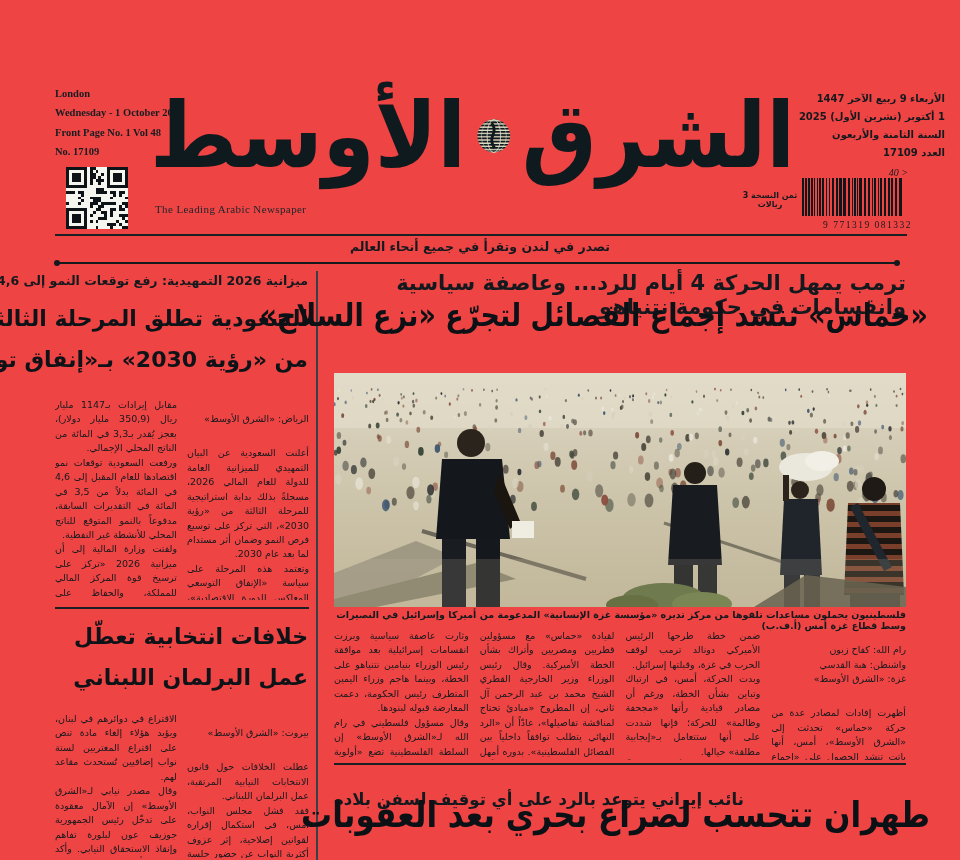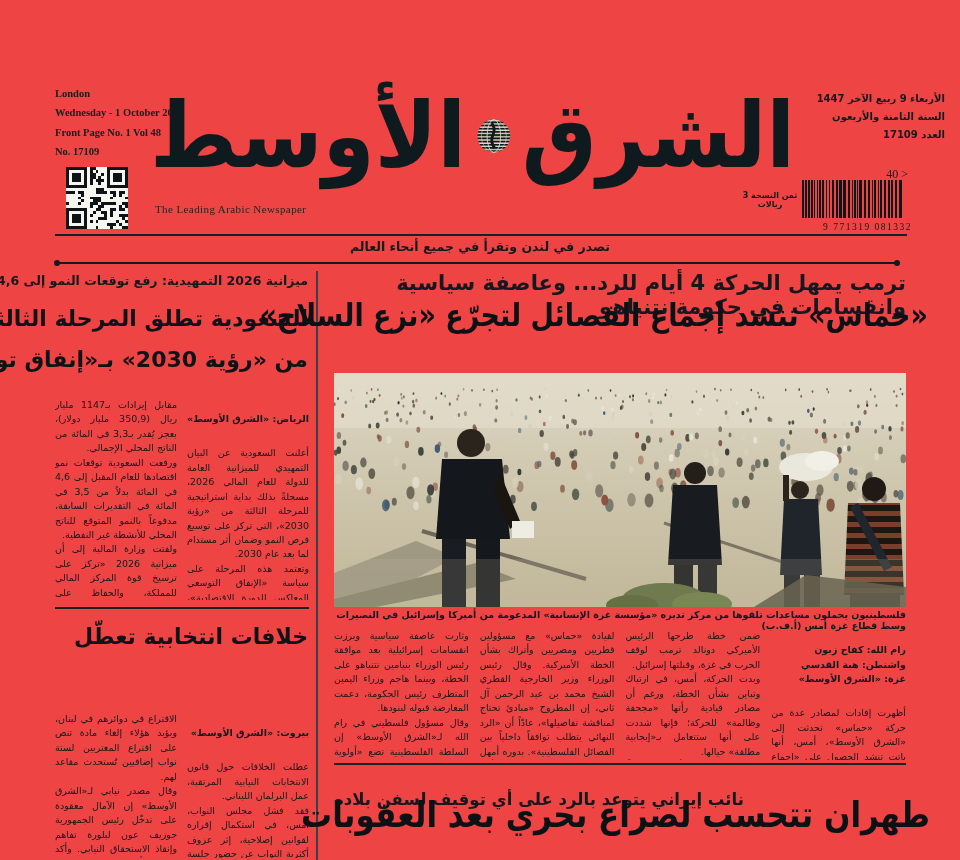--- a/index.html
+++ b/index.html
@@ -12,42 +12,42 @@
   .qr-wrap{left:66px;top:167px;width:62px;height:62px;}
   .logo-row{left:150px;top:70px;width:645px;height:132px;display:flex;align-items:center;
             justify-content:center;gap:10px;direction:rtl;}
   .logo-word{font-size:84px;font-weight:900;color:#0f1a1f;white-space:nowrap;line-height:1;
              transform:scaleY(1.08);}
   .tagline{left:155px;top:203px;font-size:11px;letter-spacing:.4px;color:#20262b;}
   .subtitle{left:360px;top:204px;width:290px;text-align:center;font-weight:800;font-size:19px;direction:rtl;}
   .price{left:733px;top:191px;width:74px;font-size:8px;font-weight:700;text-align:center;direction:rtl;}
   .dates{right:15px;top:90px;text-align:right;direction:rtl;font-weight:700;font-size:10px;line-height:1.8;}
   .barcode-wrap{left:798px;top:168px;width:114px;}
-  .barcode-flag{text-align:right;font-size:12px;line-height:1;padding-right:4px;}
+  .barcode-flag{text-align:right;font-size:10px;line-height:1;padding-right:4px;font-style:italic;}
   .barcode-digits{text-align:right;font-size:9.5px;letter-spacing:1.5px;line-height:1.2;}
   .header-rule{left:55px;top:234px;width:852px;height:2px;background:#1a2024;}
   .distribution{left:310px;top:239px;width:340px;text-align:center;font-weight:700;font-size:12.5px;direction:rtl;}
   .dot-rule{left:56px;top:262px;width:842px;height:2px;background:#14191e;}
   .dot-rule::before,.dot-rule::after{content:"";position:absolute;top:-2px;width:6px;height:6px;
       border-radius:50%;background:#14191e;}
   .dot-rule::before{left:-2px;} .dot-rule::after{right:-2px;}
   .v-divider{left:316px;top:271px;width:1.5px;height:589px;background:#3a4045;}
   
   .saudi-kicker{left:40px;top:273px;width:268px;text-align:right;direction:rtl;font-weight:800;
                 font-size:12.5px;white-space:nowrap;}
   .side-headline{left:40px;top:299px;width:268px;text-align:right;direction:rtl;font-weight:900;
                  font-size:22px;line-height:1.85;color:#0e1318;}
   .side-headline div{white-space:nowrap;}
   .two-col{display:flex;direction:rtl;gap:10px;overflow:hidden;}
   .saudi-body{left:55px;top:398px;width:254px;height:202px;}
   .side-rule{left:55px;top:607px;width:254px;height:2px;background:#1a2024;}
   .lebanon-headline{top:617px;}
   .lebanon-body{left:55px;top:712px;width:254px;height:146px;}
   .col{flex:1;font-size:9.5px;line-height:1.52;text-align:justify;direction:rtl;white-space:pre-line;}
-  .byline{font-weight:700;font-size:9.5px;margin-bottom:5px;white-space:pre-line;direction:rtl;text-align:right;}
+  .byline{font-weight:400;font-size:9.5px;margin-bottom:5px;white-space:pre-line;direction:rtl;text-align:right;}
   
   .lead-kicker{left:330px;top:271px;width:576px;text-align:right;direction:rtl;font-weight:800;font-size:21px;}
   .lead-headline{left:308px;top:297px;width:620px;text-align:center;direction:rtl;font-weight:900;
                  font-size:27px;white-space:nowrap;color:#0c1116;transform:scaleY(1.15);transform-origin:top;}
   .photo{left:334px;top:373px;width:572px;height:234px;overflow:hidden;}
   .caption{left:334px;top:609px;width:572px;text-align:right;direction:rtl;font-weight:700;font-size:9.5px;}
   .lead-body{left:334px;top:629px;width:572px;height:131px;gap:11px;}
   .main-rule{left:334px;top:763px;width:572px;height:2px;background:#1a2024;}
   .tehran-kicker{left:334px;top:770px;width:572px;text-align:left;direction:rtl;font-weight:700;font-size:16.5px;margin-top:20px;}
   .tehran-headline{left:310px;top:794px;width:620px;text-align:center;direction:rtl;font-weight:900;
@@ -190,20 +190,21 @@
       <path d="M44,14 q12,16 3,34 q-8,18 5,36" stroke="#0f1a1f" stroke-width="8" fill="none"></path>
     </svg>
     <span class="logo-word">الأوسط</span>
   </div>
 
   <div class="abs tagline serif">The Leading Arabic Newspaper</div>
   <div class="abs price">ثمن النسخة 3 ريالات</div>
 
   <div class="abs dates">
     <div>الأربعاء 9 ربيع الآخر 1447</div>
+    <div>1 أكتوبر (تشرين الأول) 2025</div>
     <div>السنة الثامنة والأربعون</div>
     <div>العدد 17109</div>
   </div>
 
   <div class="abs barcode-wrap">
     <div class="barcode-flag serif">40 &gt;</div>
     <svg id="barcode" width="114" height="38" viewBox="0 0 110 38" shape-rendering="crispEdges">
         <rect x="2" y="0" width="2" height="38" fill="#10151a"></rect>
         <rect x="5" y="0" width="2" height="38" fill="#10151a"></rect>
         <rect x="8" y="0" width="2" height="38" fill="#10151a"></rect>
@@ -255,20 +256,21 @@
 وتعتمد هذه المرحلة على سياسة «الإنفاق التوسعي المعاكس للدورة الاقتصادية»، الموجّه نحو الأولويات الوطنية، وفق بيان صادر عن وزارة المالية السعودية. ومن المتوقع أن تبلغ النفقات نحو 1313 مليار ريال (نحو 350 مليار دولار)،</span>
     </div>
     <div class="col">مقابل إيرادات بـ1147 مليار ريال (350,9 مليار دولار)، بعجز يُقدر بـ3,3 في المائة من الناتج المحلي الإجمالي.
 ورفعت السعودية توقعات نمو اقتصادها للعام المقبل إلى 4,6 في المائة بدلاً من 3,5 في المائة في التقديرات السابقة، مدفوعاً بالنمو المتوقع للناتج المحلي للأنشطة غير النفطية.
 ولفتت وزارة المالية إلى أن ميزانية 2026 «تركز على ترسيخ قوة المركز المالي للمملكة، والحفاظ على مستويات مستدامة من الدين العام، واحتياطيات مالية معتبرة». (تفاصيل ص 15)</div>
   </div>
   <div class="abs side-rule"></div>
 
   <div class="abs side-headline lebanon-headline">
     <div>خلافات انتخابية تعطّل</div>
+    <div>عمل البرلمان اللبناني</div>
   </div>
   <div class="abs two-col lebanon-body">
     <div class="col">
       <div class="byline">بيروت: «الشرق الأوسط»</div>
       <span>عطلت الخلافات حول قانون الانتخابات النيابية المرتقبة، عمل البرلمان اللبناني.
 فقد فشل مجلس النواب، أمس، في استكمال إقراره لقوانين إصلاحية، إثر عزوف أكثرية النواب عن حضور جلسة الهيئة العامة، ما ينذر بأزمة سياسية «باتت تستدعي حلاً سياسياً»، حسبما قال نائب رئيس البرلمان الياس بوصعب. ويطالب أكثر</span>
     </div>
     <div class="col">الاقتراع في دوائرهم في لبنان، ويؤيد هؤلاء إلغاء مادة تنص على اقتراع المغتربين لستة نواب إضافيين تُستحدث مقاعد لهم.
 وقال مصدر نيابي لـ«الشرق الأوسط» إن الآمال معقودة على تدخّل رئيس الجمهورية جوزيف عون لبلورة تفاهم وإنقاذ الاستحقاق النيابي. وأكد المصدر أن الرئيس عون «لن يسمح بترحيل الانتخابات، ولن يوفر جهداً للتقريب بين الكتل النيابية، لا سيما أن تعطيل التشريع سيبقى قائماً ما</div>
   </div>

